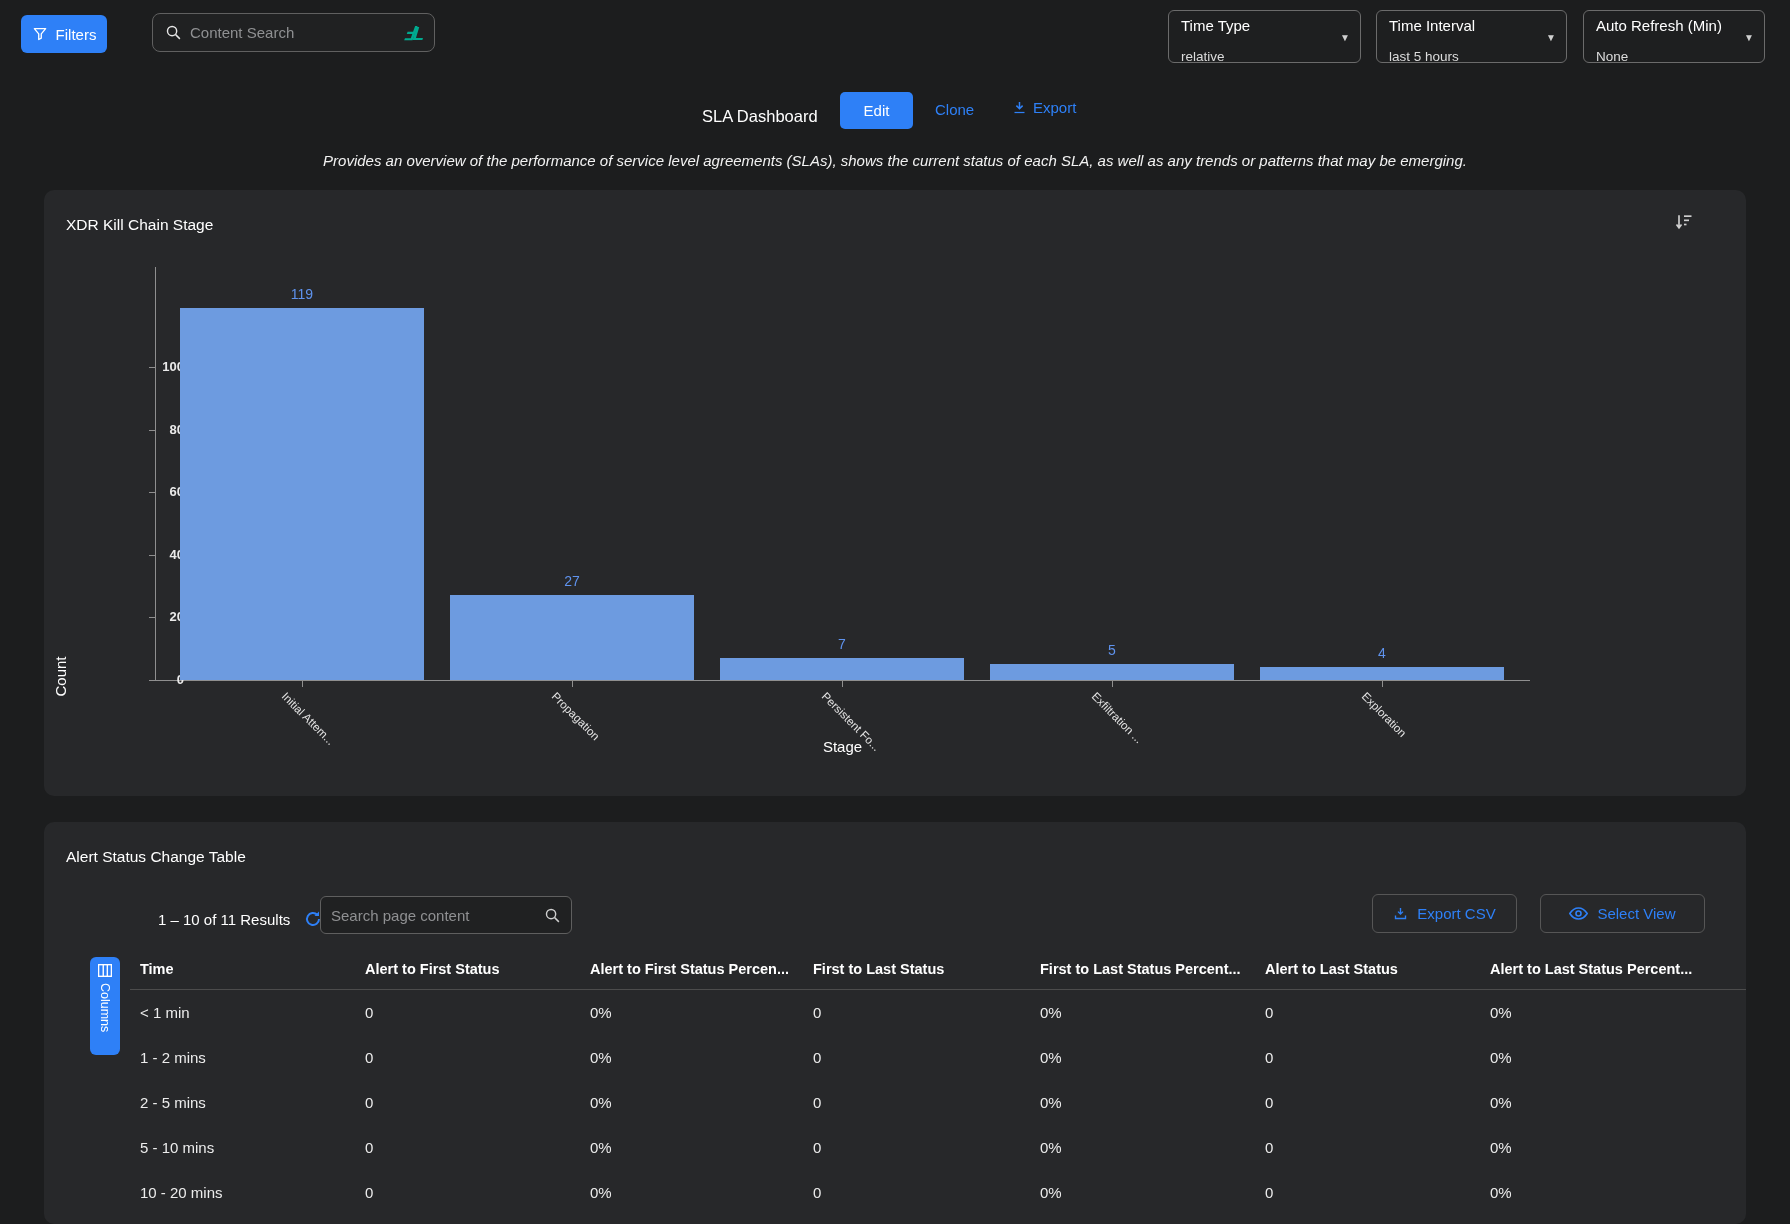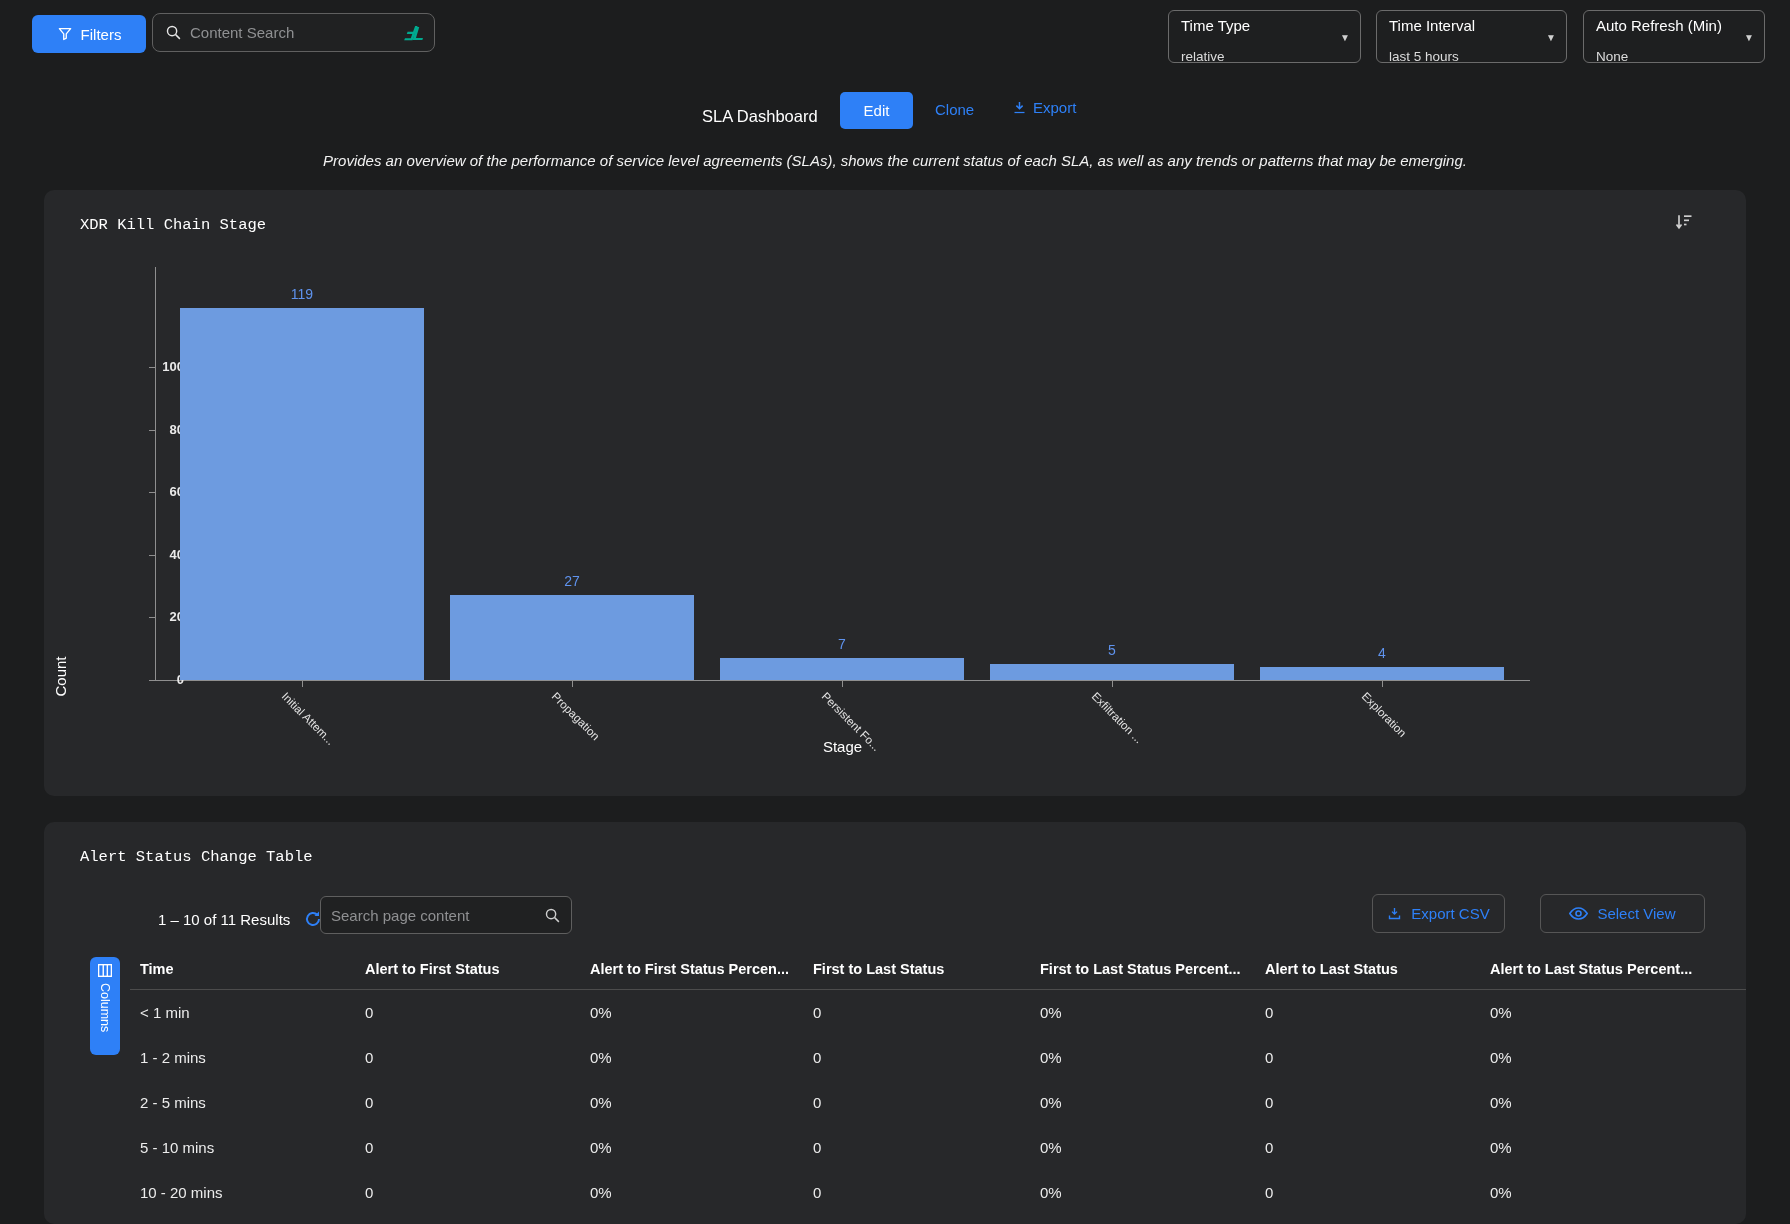--- a/index.html
+++ b/index.html
@@ -1,21 +1,21 @@
 <!DOCTYPE html>
 <html><head>
 <meta charset="utf-8">
 <style>
   * { margin:0; padding:0; box-sizing:border-box; }
   html,body { width:1790px; height:1224px; background:#1c1d1e; overflow:hidden;
     font-family:"Liberation Sans", sans-serif; color:#eee; }
   .abs { position:absolute; }
 
   
-  .filters-btn { left:32px; top:15px; width:114px; height:38px; background:#2e80f7;
+  .filters-btn { left:21px; top:15px; width:86px; height:38px; background:#2e80f7;
     border:none; border-radius:6px; color:#fff; font-size:15px; display:flex;
     align-items:center; justify-content:center; gap:8px; cursor:pointer; }
   .search-box { left:152px; top:13px; width:283px; height:39px; border:1px solid #606060;
     border-radius:8px; background:#202122; display:flex; align-items:center; padding:0 12px; gap:8px; }
   .search-box input { flex:1; background:transparent; border:none; outline:none;
     color:#ddd; font-size:15px; font-family:"Liberation Sans",sans-serif; }
   .search-box input::placeholder { color:#8f9092; }
   .logo-glyph { color:#00a98f; font-weight:bold; font-style:italic; font-size:19px;
     letter-spacing:-2px; transform:skewX(-6deg); }
 
@@ -36,21 +36,21 @@
   .clone-link { left:935px; top:101px; color:#2e80f7; font-size:15px; cursor:pointer; }
   .export-link { left:1012px; top:99px; color:#2e80f7; font-size:15px; cursor:pointer;
     display:flex; align-items:center; gap:6px; }
   .dash-desc { left:0; top:152px; width:1790px; text-align:center; font-style:italic;
     font-size:15px; color:#f2f2f2; }
 
   
   .panel { background:#27282a; border-radius:10px; }
   #chart-panel { left:44px; top:190px; width:1702px; height:606px; }
   #table-panel { left:44px; top:822px; width:1702px; height:402px; }
-  .panel-title { position:absolute; left:36px; top:26px; font-size:15.5px; color:#fff;font-family:Liberation Mono, monospace; }
+  .panel-title { position:absolute; left:22px; top:26px; font-size:15.5px; color:#fff; }
 
   
   #sort-icon { position:absolute; right:52px; top:22px; width:20px; height:20px; cursor:pointer; }
   #plot { position:absolute; left:0; top:0; width:1702px; height:606px; }
   .y-axis-line { position:absolute; left:111px; top:77px; width:1px; height:413px; background:#8f8f8f; }
   .x-axis-line { position:absolute; left:111px; top:490px; width:1375px; height:1px; background:#8f8f8f; }
   .ytick { position:absolute; right:1562px; width:80px; text-align:right; font-size:13px;
     font-weight:bold; color:#eaeaea; }
   .ytick-mark { position:absolute; left:105px; width:6px; height:1px; background:#8f8f8f; }
   .bar { position:absolute; background:#6d9be0; }
@@ -69,21 +69,21 @@
   .refresh-icon { width:18px; height:18px; cursor:pointer; }
   .page-search { position:absolute; left:276px; top:74px; width:252px; height:38px;
     border:1px solid #5f5f5f; border-radius:6px; background:#202122; display:flex;
     align-items:center; padding:0 10px; gap:8px; }
   .page-search input { flex:1; background:transparent; border:none; outline:none;
     color:#ddd; font-size:15px; font-family:"Liberation Sans",sans-serif; }
   .page-search input::placeholder { color:#8f9092; }
   .outline-btn { position:absolute; top:72px; height:39px; background:transparent;
     border:1px solid #565656; border-radius:6px; color:#2e80f7; font-size:15px;
     display:flex; align-items:center; justify-content:center; gap:9px; cursor:pointer; }
-  #export-csv-btn { left:1328px; width:133px; }
+  #export-csv-btn { left:1328px; width:145px; }
   #select-view-btn { left:1496px; width:165px; }
 
   #columns-tab { position:absolute; left:46px; top:135px; width:30px; height:98px;
     background:#2e80f7; border-radius:6px; display:flex; flex-direction:column;
     align-items:center; padding-top:7px; gap:6px; cursor:pointer; }
   #columns-tab .vtext { writing-mode:vertical-rl; font-size:12.5px; color:#fff; }
 
   #grid { position:absolute; left:86px; top:126px; width:1616px; }
   .grid-row { display:grid; grid-template-columns:225px 225px 223px 227px 225px 225px 1fr;
     padding-left:10px; align-items:center; }

